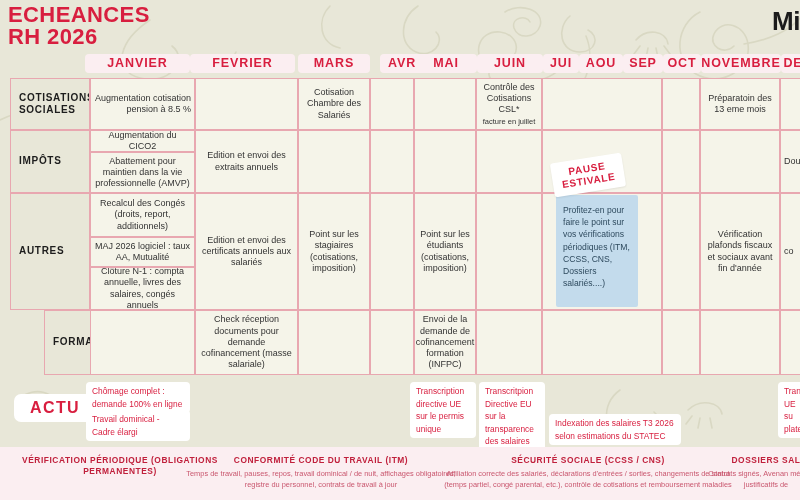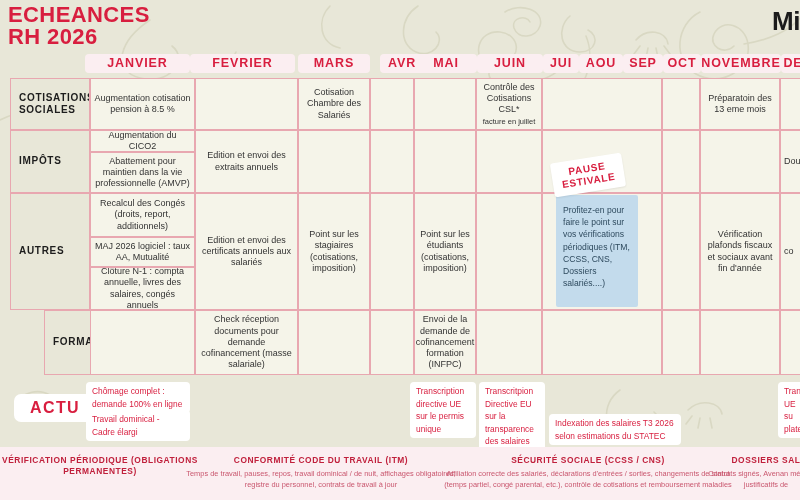--- a/index.html
+++ b/index.html
@@ -141,21 +141,21 @@
       <div class="month" style="left: 781px; width: 24px;">DE</div>
     </div>
 
   <div class="grid">
 
     <div class="cell rowlab" style="left:0;top:0;width:80px;height:52px;">COTISATIONS SOCIALES</div>
     <div class="cell rowlab" style="left:0;top:52px;width:80px;height:63px;">IMPÔTS</div>
     <div class="cell rowlab" style="left:0;top:115px;width:80px;height:117px;">AUTRES</div>
     <div class="cell rowlab" style="left:0;top:232px;width:80px;height:65px;margin-left:34px;">FORMATION</div>
 
-    <div class="cell" style="left:80px;top:0;width:105px;height:52px;">Augmentation cotisation pension à 8.5 %</div>
+    <div class="cell" style="left:80px;top:0;width:105px;height:52px;text-align:right;">Augmentation cotisation pension à 8.5 %</div>
     <div class="cell blank" style="left:185px;top:0;width:103px;height:52px;"></div>
     <div class="cell" style="left:288px;top:0;width:72px;height:52px;">Cotisation Chambre des Salariés</div>
     <div class="cell blank" style="left:360px;top:0;width:44px;height:52px;"></div>
     <div class="cell blank" style="left:404px;top:0;width:62px;height:52px;"></div>
     <div class="cell" style="left:466px;top:0;width:66px;height:52px;flex-direction:column;">
       <span>Contrôle des Cotisations CSL*</span>
       <span class="sub">facture en juillet</span>
     </div>
     <div class="cell blank" style="left:532px;top:0;width:120px;height:52px;"></div>
     <div class="cell blank" style="left:652px;top:0;width:38px;height:52px;"></div>
@@ -209,21 +209,21 @@
     <div class="actubadge">ACTU</div>
   <div class="actu" style="left: 86px; top: 6px; width: 104px;">Chômage complet : demande 100% en ligne</div>
       <div class="actu" style="left: 86px; top: 34px; width: 104px;">Travail dominical - Cadre élargi</div>
       <div class="actu" style="left: 410px; top: 6px; width: 66px;">Transcription directive UE sur le permis unique</div>
       <div class="actu" style="left: 479px; top: 6px; width: 66px;">Transcritpion Directive EU sur la transparence des salaires</div>
       <div class="actu" style="left: 549px; top: 38px; width: 132px;">Indexation des salaires T3 2026 selon estimations du STATEC</div>
       <div class="actu" style="left: 778px; top: 6px; width: 30px;">Trans UE su plate</div>
     </div>
 
   <div class="footer">
-      <div class="fblock" style="left: 0; width: 200px;">
+      <div class="fblock" style="left: 20px; width: 200px;">
         <div class="fhead">VÉRIFICATION PÉRIODIQUE (OBLIGATIONS PERMANENTES)</div>
       </div>
       <div class="fblock" style="left: 176px; width: 290px;">
         <div class="fhead">CONFORMITÉ CODE DU TRAVAIL (ITM)</div>
         <div class="fbody">Temps de travail, pauses, repos, travail dominical / de nuit, affichages obligatoires, registre du personnel, contrats de travail à jour</div>
       </div>
       <div class="fblock" style="left: 438px; width: 300px;">
         <div class="fhead">SÉCURITÉ SOCIALE (CCSS / CNS)</div>
         <div class="fbody">Affiliation correcte des salariés, déclarations d'entrées / sorties, changements de statut (temps partiel, congé parental, etc.), contrôle de cotisations et remboursement maladies</div>
       </div>

